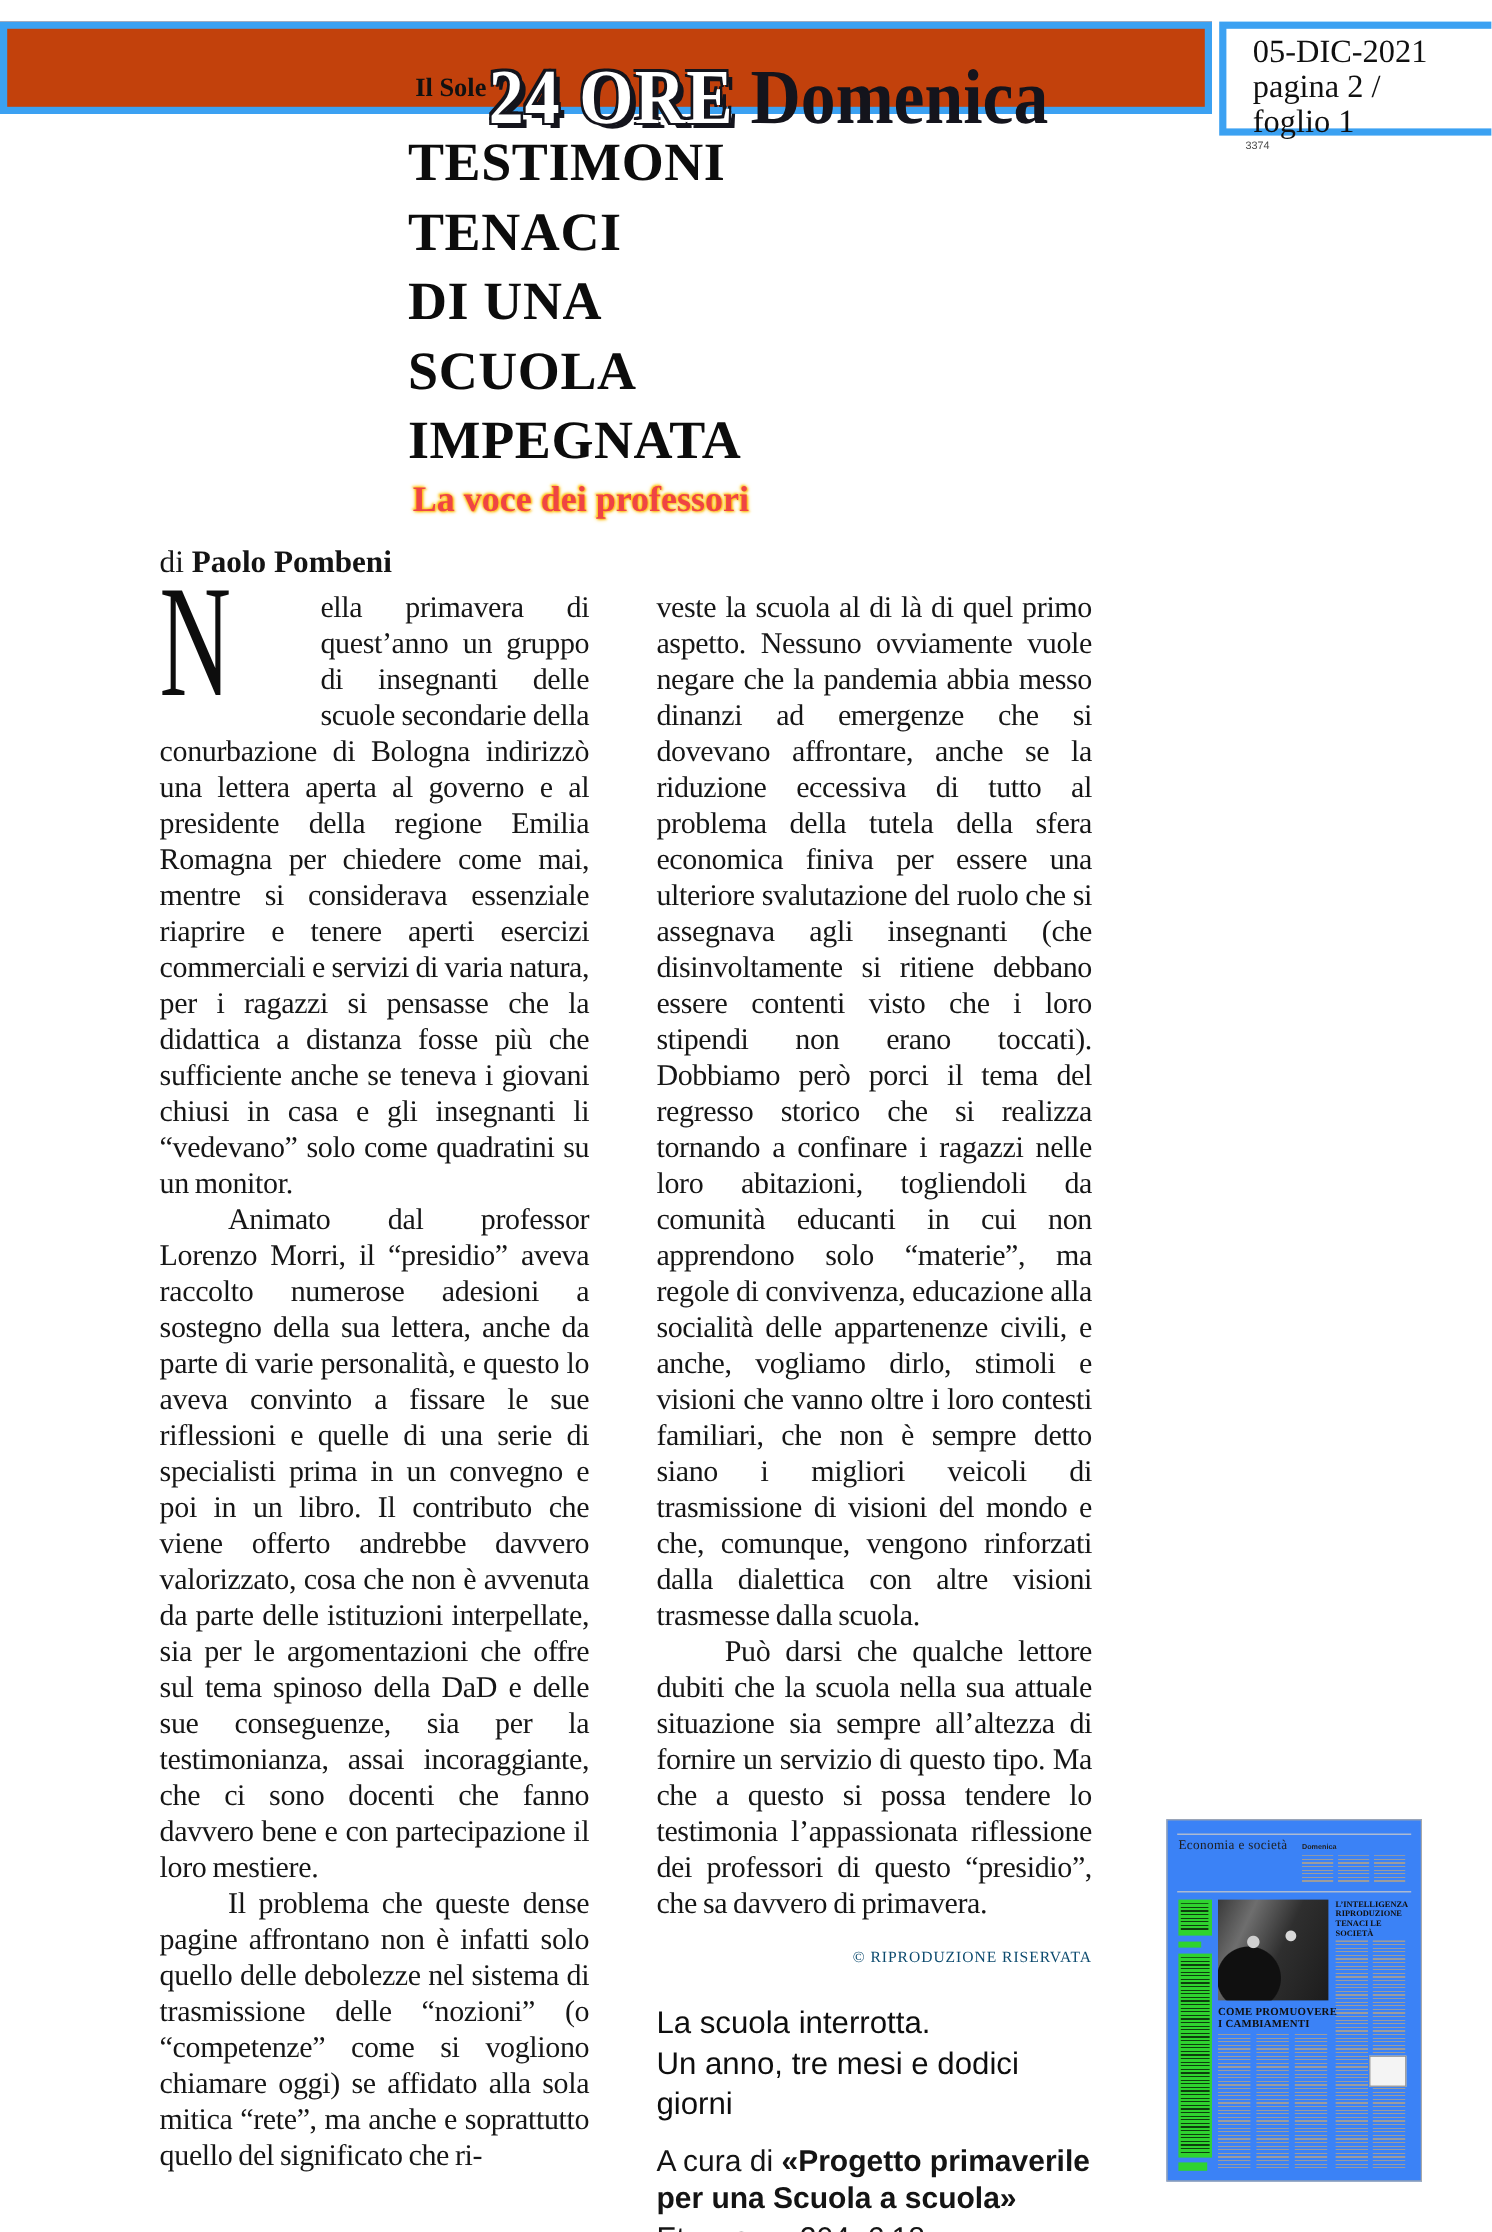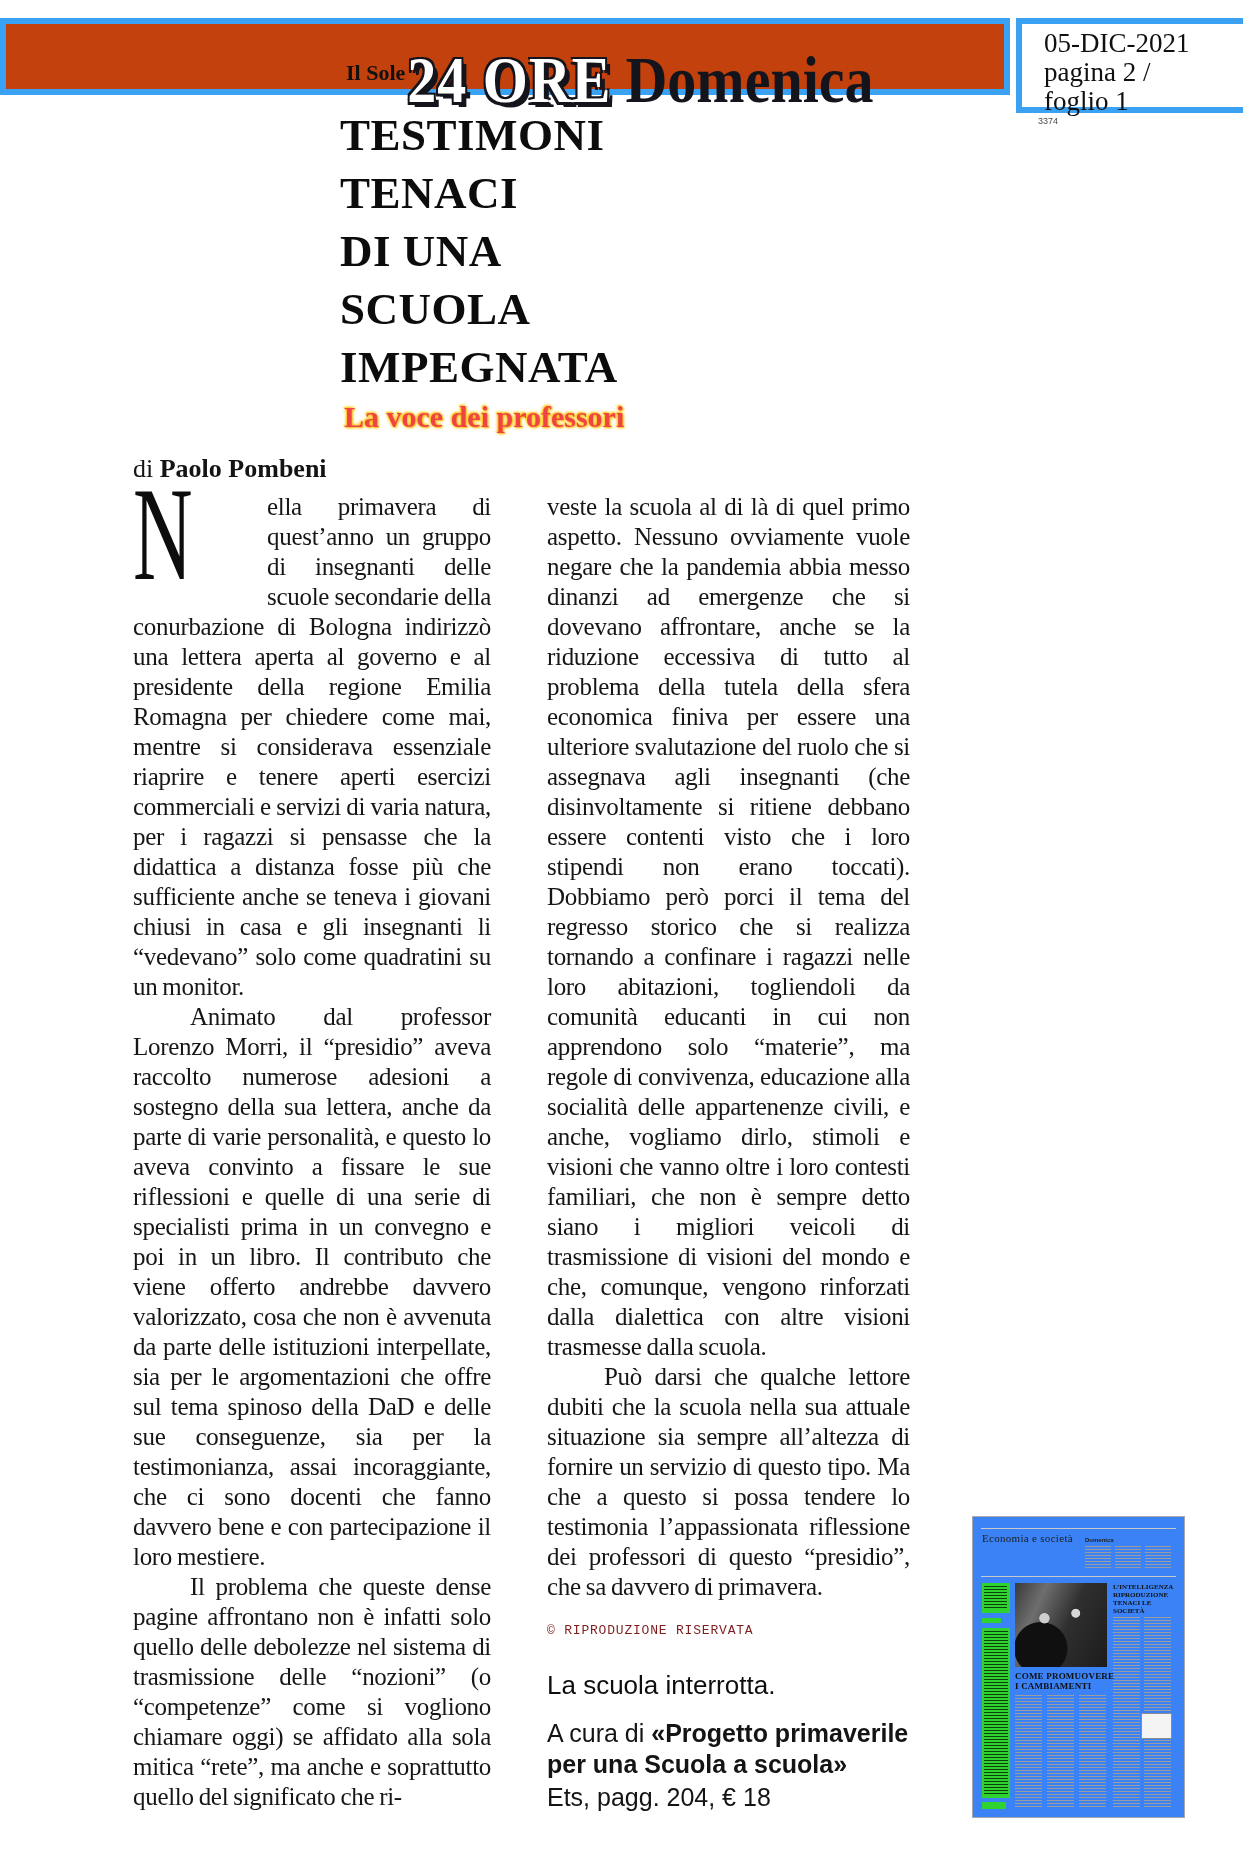--- a/index.html
+++ b/index.html
@@ -35,22 +35,22 @@
   #byline b{font-weight:700;}
   .col{position:absolute;top:492px;font-size:25px;line-height:30px;text-align:justify;
     color:#161616;letter-spacing:-.3px;word-spacing:-1px;hyphens:auto;-webkit-hyphens:auto;}
   #col1{left:133px;width:358px;}
   #col2{left:547px;width:363px;}
   .col p{margin:0;}
   .col p.indent{text-indent:57px;}
   .dropcap{float:left;width:100px;height:112px;margin:2px 34px 0 0;position:relative;}
   .dropcap span{position:absolute;left:0;top:-26px;font-size:133px;line-height:133px;
     transform:scaleX(.62);transform-origin:0 0;font-weight:400;color:#0d0d0d;}
-  #copyright{margin-top:14px;text-align:left;font-family:Liberation Mono, monospace;
-    font-size:13px;letter-spacing:.8px;color:#7f1d1d;word-spacing:0;}
+  #copyright{margin-top:14px;text-align:right;font-family:Liberation Serif, serif;
+    font-size:13px;letter-spacing:.8px;color:#0c4a6e;word-spacing:0;}
   #book{margin-top:22px;text-align:left;font-family:"Liberation Sans",sans-serif;
     letter-spacing:0;word-spacing:0;hyphens:none;}
   .book-title{font-weight:400;font-size:26px;line-height:34px;color:#0e0e0e;}
   .book-title span{display:block;}
   .book-credit{margin-top:16px;font-size:25px;line-height:31px;color:#141414;}
   .book-credit b{font-weight:700;}
   .book-pub{font-size:25px;line-height:31px;margin-top:2px;color:#141414;}
 
   
   #thumb{position:absolute;left:972px;top:1516px;width:211px;height:300px;background:#3b82f6;
@@ -115,20 +115,21 @@
     <p class="indent">Il problema che queste dense pagine affrontano non è infatti solo quello delle debolezze nel sistema di trasmissione delle “nozioni” (o “competenze” come si vogliono chiamare oggi) se affidato alla sola mitica “rete”, ma anche e soprattutto quello del significato che ri-</p>
   </div>
 
   <div id="col2" class="col">
     <p>veste la scuola al di là di quel primo aspetto. Nessuno ovviamente vuole negare che la pandemia abbia messo dinanzi ad emergenze che si dovevano affrontare, anche se la riduzione eccessiva di tutto al problema della tutela della sfera economica finiva per essere una ulteriore svalutazione del ruolo che si assegnava agli insegnanti (che disinvoltamente si ritiene debbano essere contenti visto che i loro stipendi non erano toccati). Dobbiamo però porci il tema del regresso storico che si realizza tornando a confinare i ragazzi nelle loro abitazioni, togliendoli da comunità educanti in cui non apprendono solo “materie”, ma regole di convivenza, educazione alla socialità delle appartenenze civili, e anche, vogliamo dirlo, stimoli e visioni che vanno oltre i loro contesti familiari, che non è sempre detto siano i migliori veicoli di trasmissione di visioni del mondo e che, comunque, vengono rinforzati dalla dialettica con altre visioni trasmesse dalla scuola.</p>
     <p class="indent">Può darsi che qualche lettore dubiti che la scuola nella sua attuale situazione sia sempre all’altezza di fornire un servizio di questo tipo. Ma che a questo si possa tendere lo testimonia l’appassionata riflessione dei professori di questo “presidio”, che sa davvero di primavera.</p>
     <div id="copyright">© RIPRODUZIONE RISERVATA</div>
     <div id="book">
       <div class="book-title">
         <span>La scuola interrotta.</span>
+        <span>Un anno, tre mesi e dodici giorni</span>
       </div>
       <div class="book-credit">
         <span>A cura di </span><b>«Progetto primaverile per una Scuola a scuola»</b>
       </div>
       <div class="book-pub">Ets, pagg. 204, € 18</div>
     </div>
   </div>
 
   <div id="thumb">
     <div class="rule" style="top:11px;"></div>

